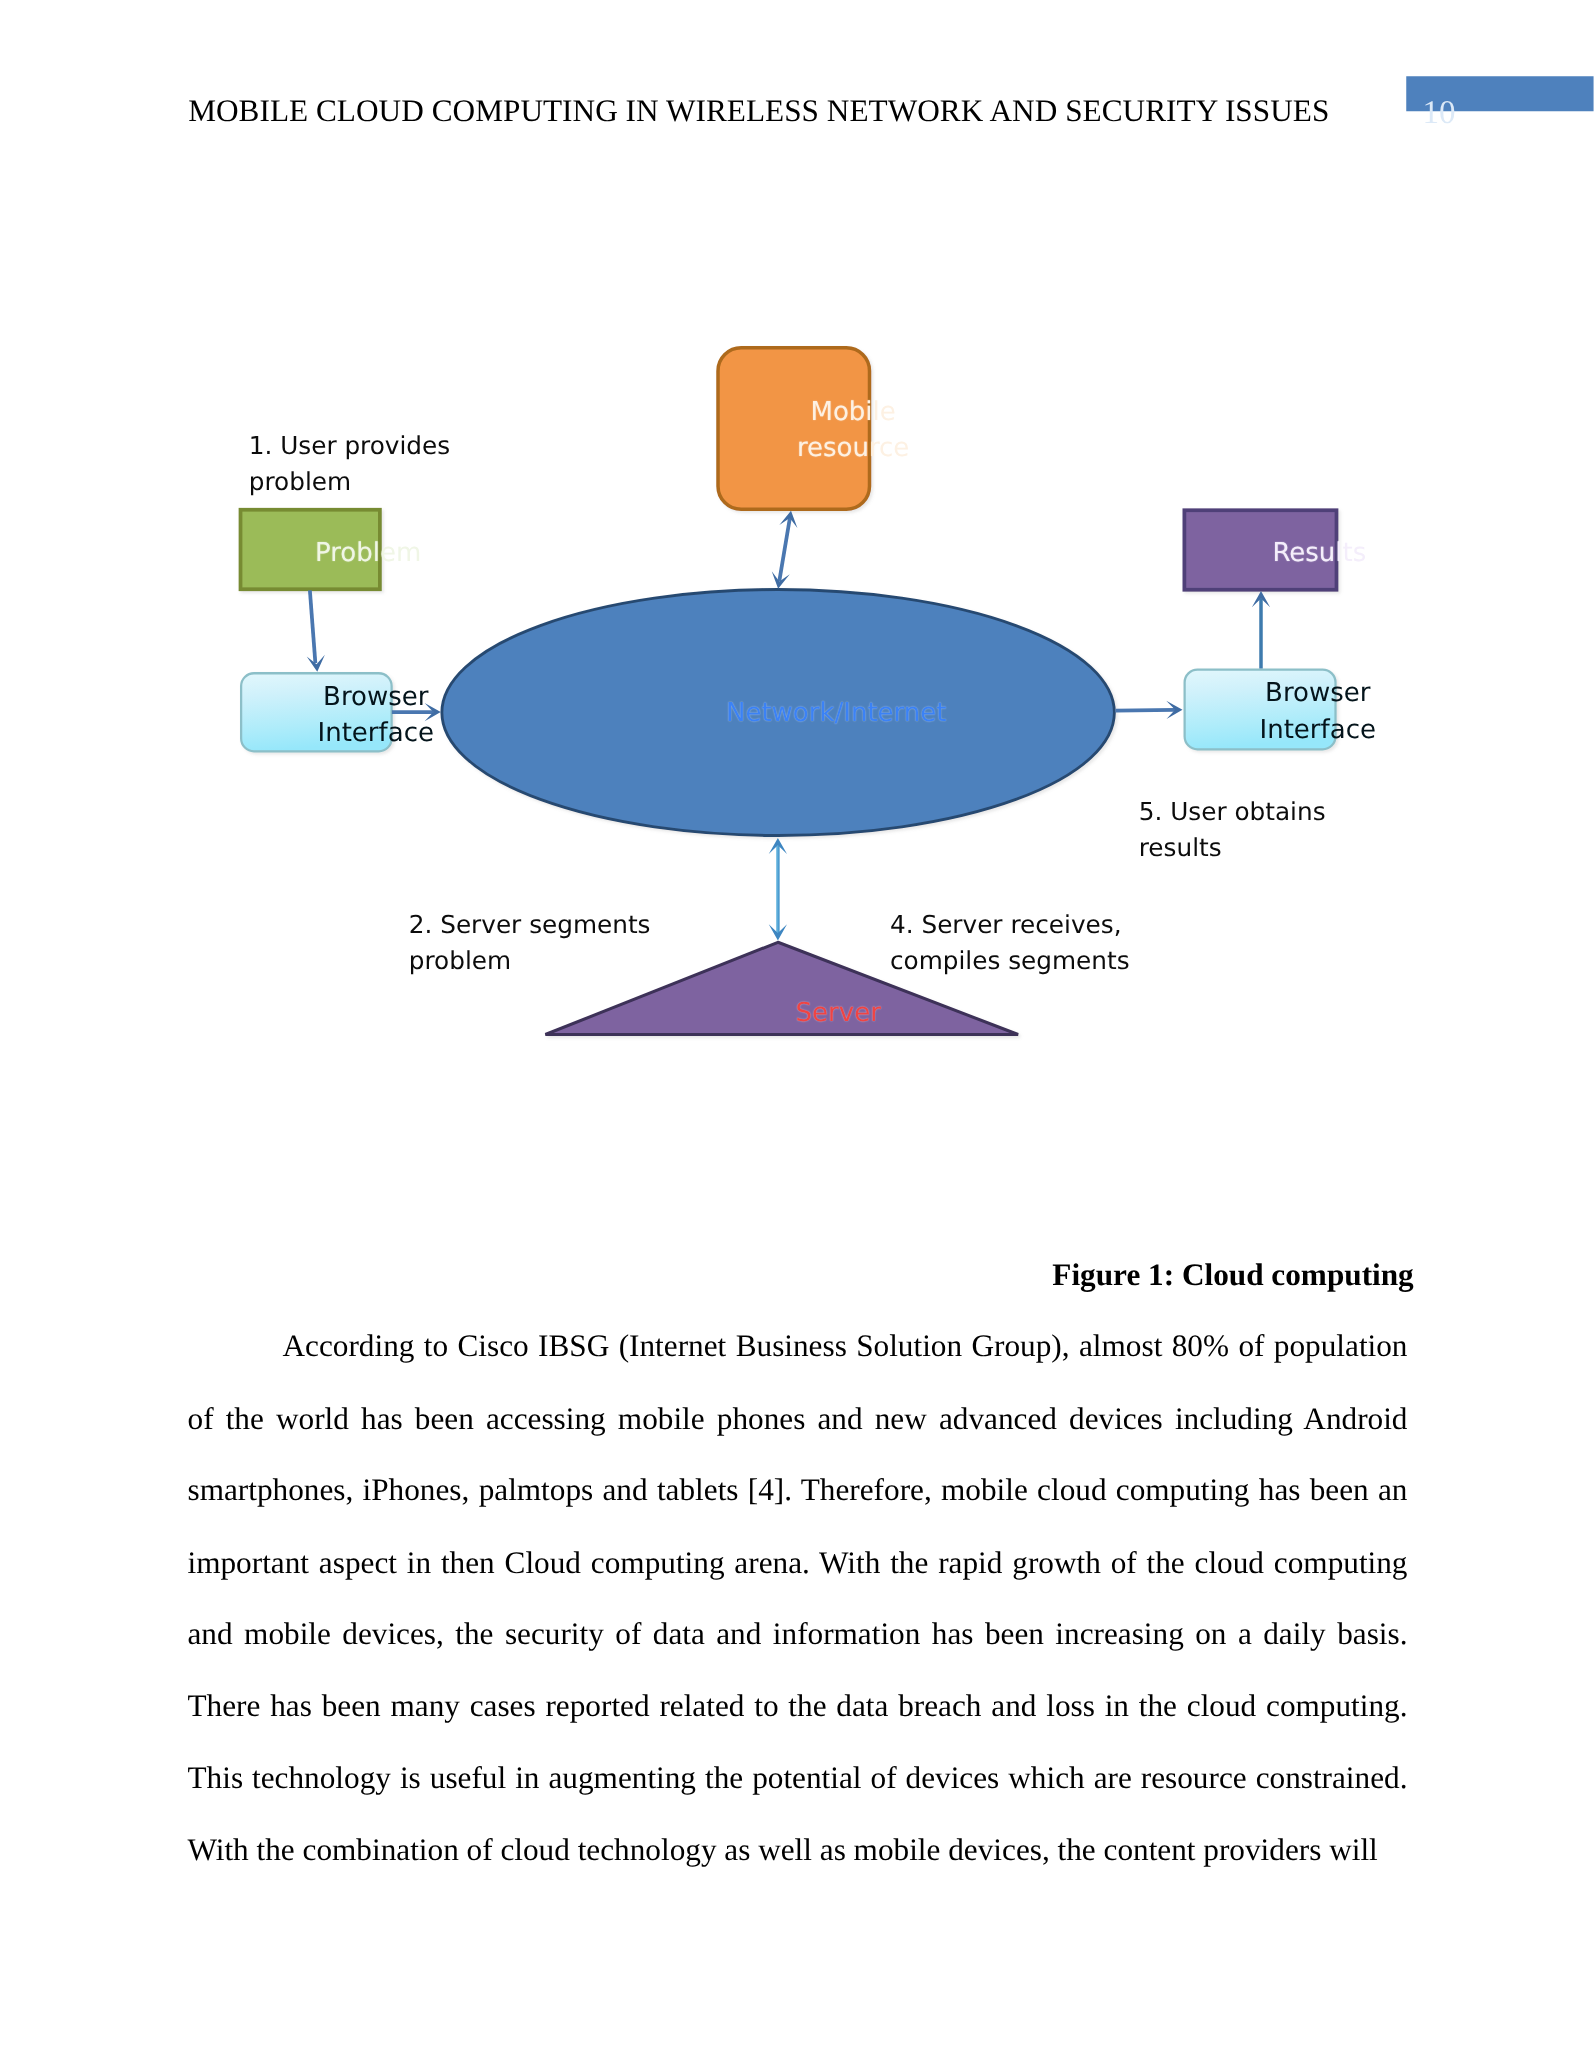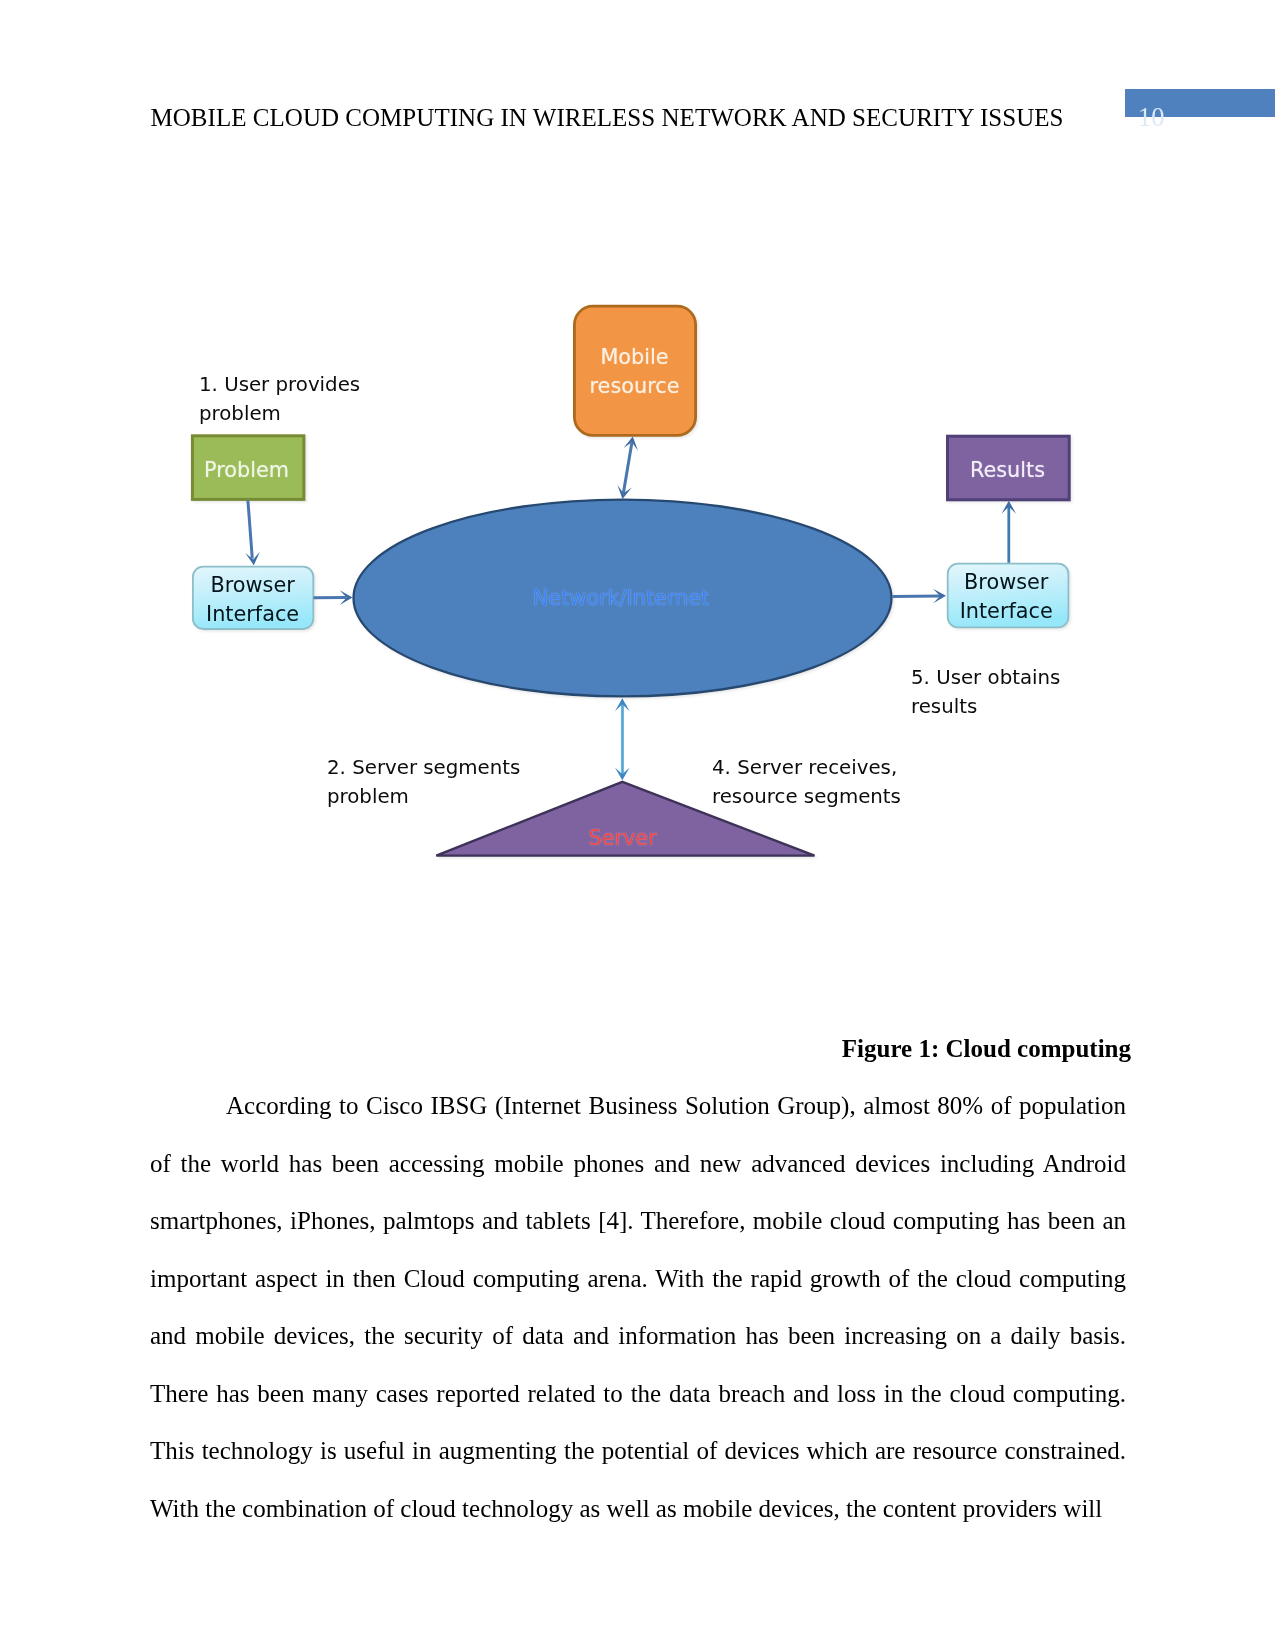--- a/index.html
+++ b/index.html
@@ -1,34 +1,34 @@
 <!DOCTYPE html>
 <html><head>
 <meta charset="utf-8">
 <title>Mobile Cloud Computing page 10</title>
 <style>
   html,body{margin:0;padding:0;background:#ffffff;}
   body{width:1275px;height:1650px;position:relative;overflow:hidden;
        font-family:"Liberation Serif", serif;color:#000000;}
-  .page{position:absolute;inset:0;background:#fff;margin-top:28px;}
+  .page{position:absolute;inset:0;background:#fff;}
 
   
   #header-title{position:absolute;left:150.5px;top:75px;font-size:25px;
        line-height:29px;letter-spacing:0.03px;white-space:nowrap;}
   #page-number-box{position:absolute;left:1124.8px;top:60.5px;width:150.2px;height:28.4px;
        background:#4E81BD;}
   #page-number{position:absolute;left:1138px;top:76px;font-size:26.5px;color:#DCE9F7;
        line-height:27px;}
 
   
   #figure{position:absolute;left:0;top:0;width:1275px;height:900px;}
   #figure svg{position:absolute;left:0;top:0;}
 
   .shape-label{position:absolute;font-family:"DejaVu Sans", sans-serif;
-       text-align:center;line-height:28.6px;font-size:20.8px;white-space:nowrap;}
+       text-align:center;line-height:28.6px;font-size:20.8px;white-space:nowrap;padding-left:48px;}
   #lbl-problem, #lbl-mobile, #lbl-results, #lbl-network, #lbl-server{
        text-shadow:0 0 1.2px rgba(255,255,255,0.55);}
   .annot{position:absolute;font-family:"DejaVu Sans", sans-serif;font-size:19.8px;
        line-height:29.3px;color:#0C0C0C;white-space:nowrap;}
 
   #lbl-problem      {left:190.5px; top:428px; width:112px; color:#F0F6E6;}
   #lbl-mobile       {left:574.5px; top:315.3px; width:120px; color:#FDF1E3;}
   #lbl-results      {left:946.5px; top:428.3px; width:122px; color:#F4EEFB;}
   #lbl-network      {left:486px; top:556.3px; width:270px; color:#3b82f6;}
   #lbl-browser-left {left:194.6px; top:543px; width:116px; color:#04141B;}
@@ -147,21 +147,21 @@
     <div class="annot" id="annot-5">
       <span>5. User obtains</span><br>
       <span>results</span>
     </div>
     <div class="annot" id="annot-2">
       <span>2. Server segments</span><br>
       <span>problem</span>
     </div>
     <div class="annot" id="annot-4">
       <span>4. Server receives,</span><br>
-      <span>resource segments</span>
+      <span>compiles segments</span>
     </div>
   </div>
 
   <div id="figure-caption">Figure 1: Cloud computing</div>
   <div id="body-text">
     <p>According to Cisco IBSG (Internet Business Solution Group), almost 80% of population of the world has been accessing mobile phones and new advanced devices including Android smartphones, iPhones, palmtops and tablets [4]. Therefore, mobile cloud computing has been an important aspect in then Cloud computing arena. With the rapid growth of the cloud computing and mobile devices, the security of data and information has been increasing on a daily basis. There has been many cases reported related to the data breach and loss in the cloud computing. This technology is useful in augmenting the potential of devices which are resource constrained. With the combination of cloud technology as well as mobile devices, the content providers will</p>
   </div>
 </div>
 
 </body></html>

